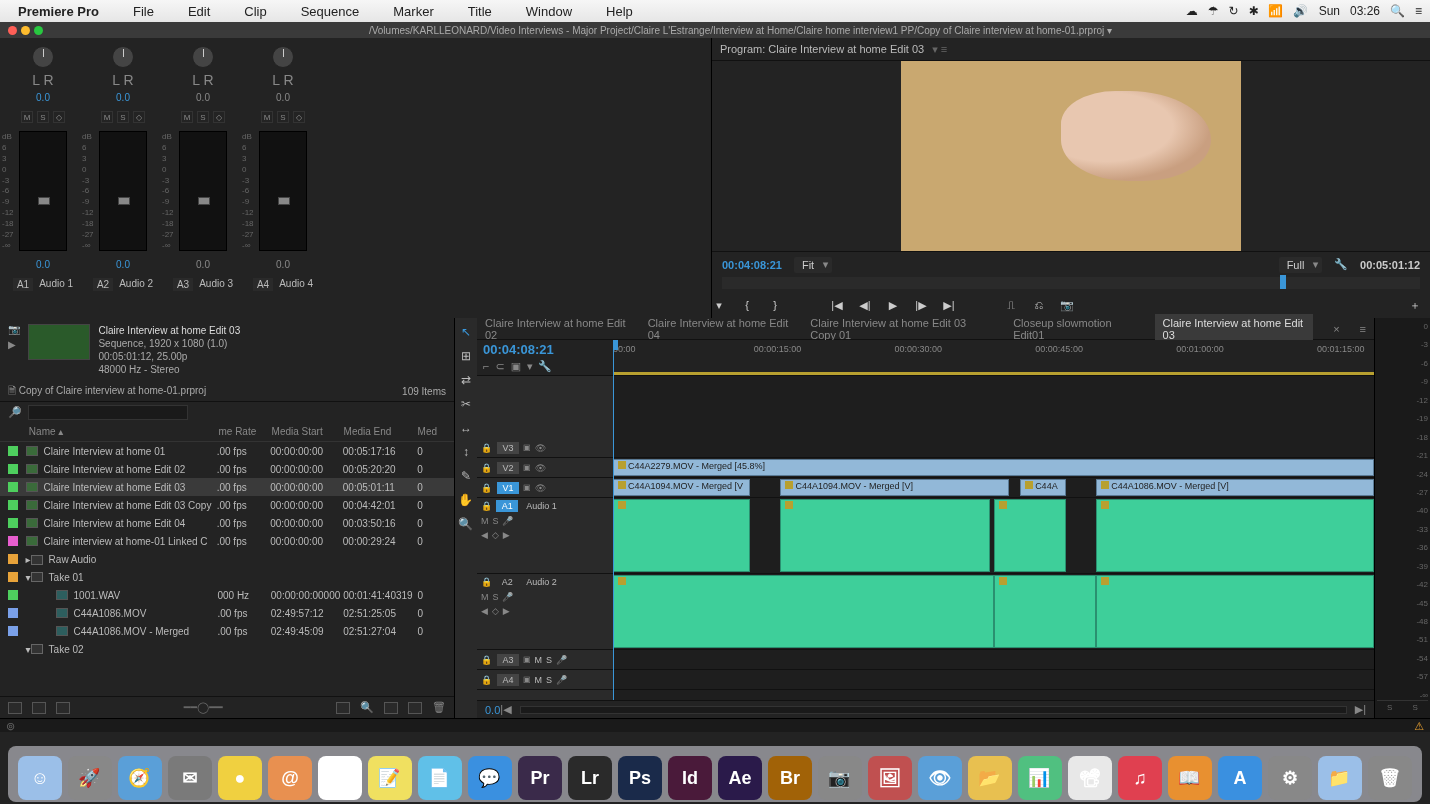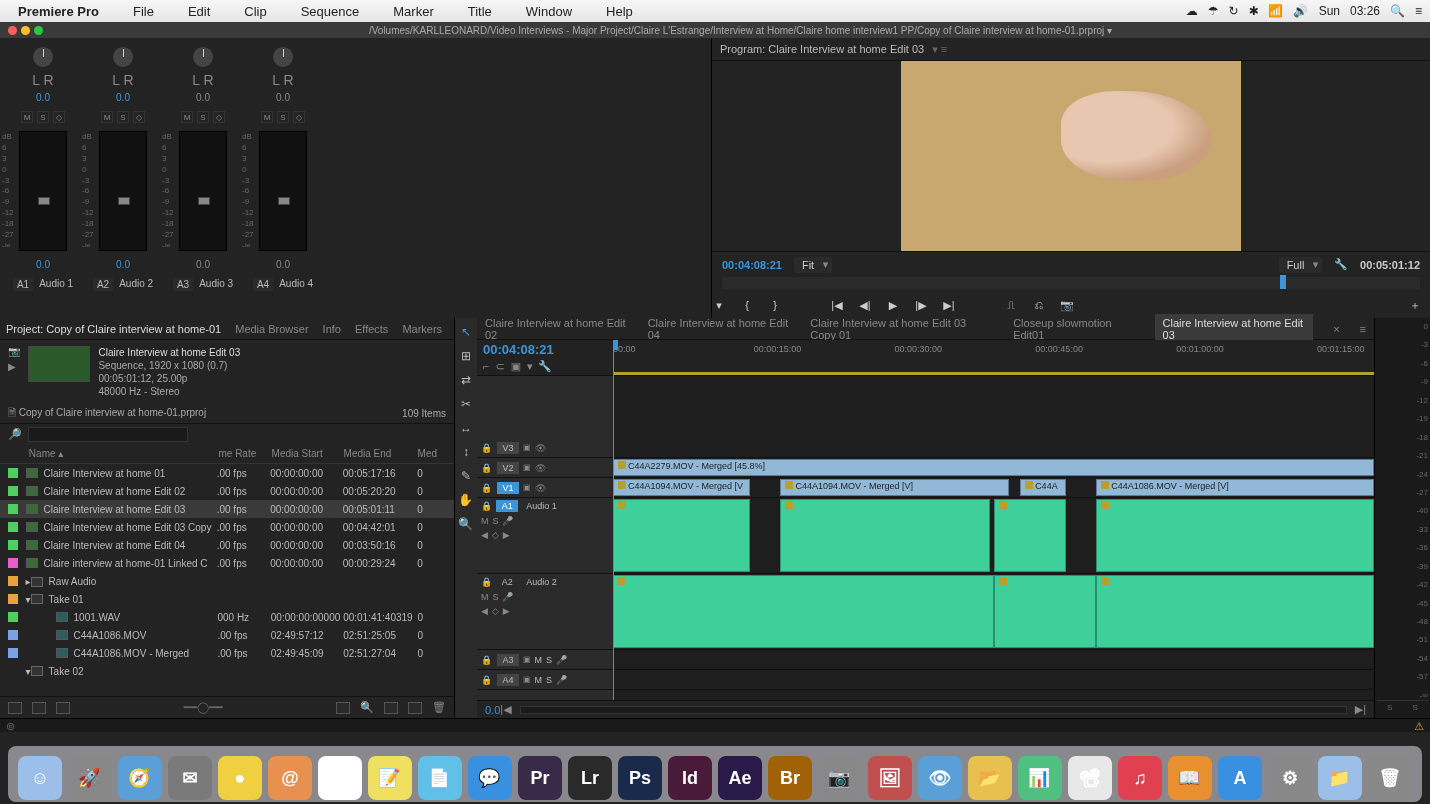--- a/index.html
+++ b/index.html
@@ -336,36 +336,29 @@
       <span class="ctrl-ico">📷</span>
       <span style="flex:1"></span>
       <span class="ctrl-ico" style="margin-right:8px;">＋</span>
     </div>
   </div>
 </div>
 
 <div class="lower-area">
 
   <div class="project-panel">
-    <div class="proj-tabs">
-      <span class="active">Project: Copy of Claire interview at home-01</span>
-      <span>Media Browser</span>
-      <span>Info</span>
-      <span>Effects</span>
-      <span>Markers</span>
-    </div>
     <div class="proj-info">
       <div style="display:flex;flex-direction:column;gap:4px;">
         <span style="color:#888;">📷</span>
         <span style="color:#888;">▶</span>
       </div>
       <div class="thumb"></div>
       <div class="meta">
         <div style="color:#ddd;">Claire Interview at home Edit 03</div>
-        <div>Sequence, 1920 x 1080 (0.7)</div>
+        <div>Sequence, 1920 x 1080 (1.0)</div>
         <div>00:05:01:12, 25.00p</div>
         <div>48000 Hz - Stereo</div>
       </div>
     </div>
     <div class="proj-file-row">
       <span><span>🗎 </span><span>Copy of Claire interview at home-01.prproj</span></span>
       <span>109 Items</span>
     </div>
     <div class="search-row">
       <span style="color:#888;">🔎</span>

